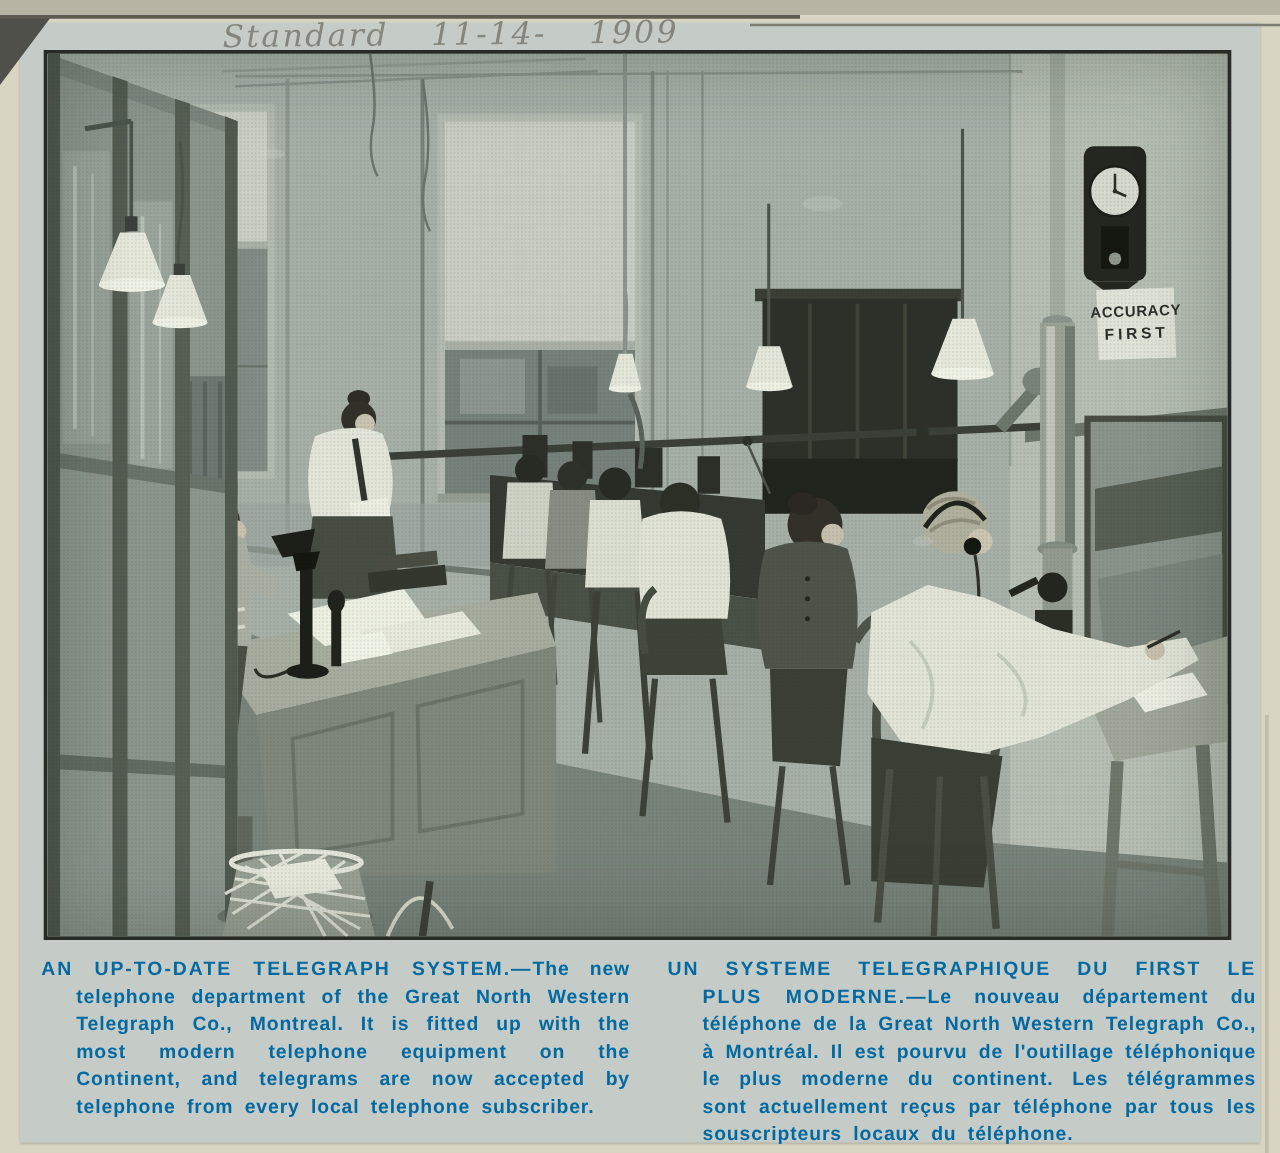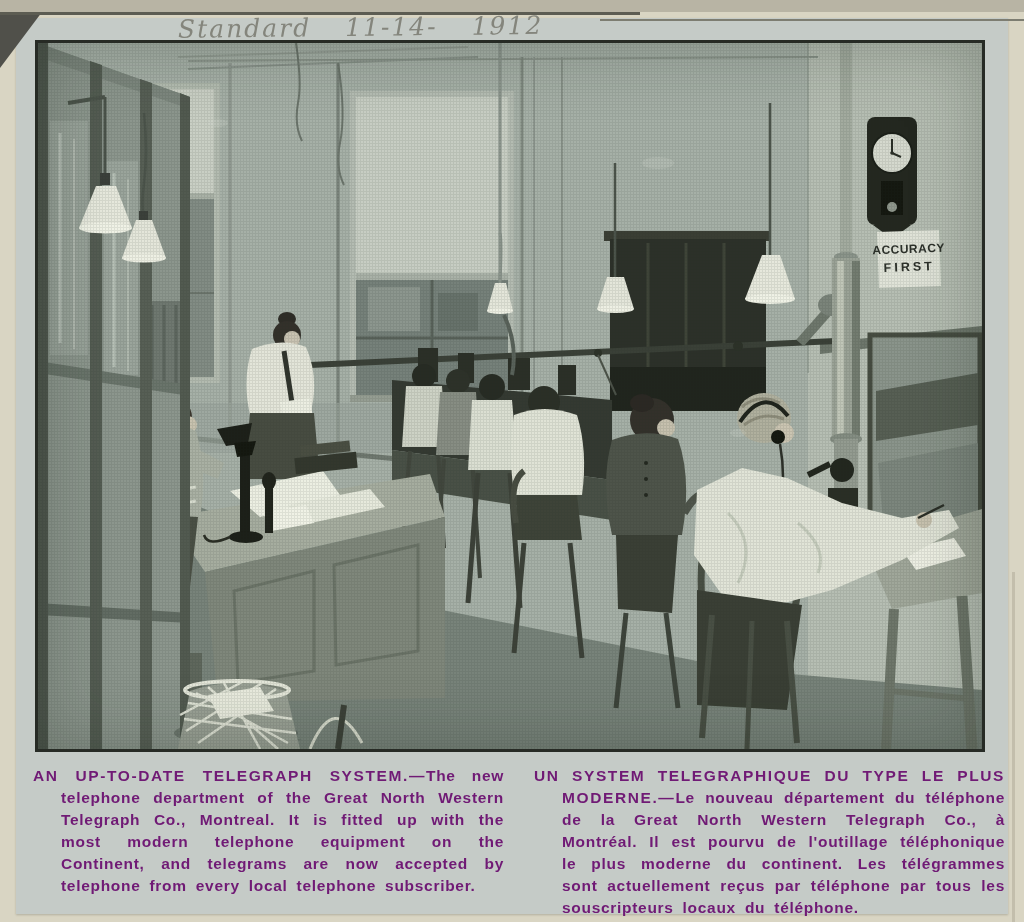--- a/index.html
+++ b/index.html
@@ -24,41 +24,41 @@
   #photo-frame{position:absolute;left:35px;top:28px;width:950px;height:712px;
                border:3px solid #272b25;background:#a0aaa2;box-sizing:border-box;}
   #photo-frame svg{display:block;width:100%;height:100%;filter:blur(.45px);}
   .grain{position:absolute;inset:0;pointer-events:none;
          background-image:radial-gradient(rgba(34,44,36,.09) 1px,transparent 1.1px);
          background-size:3px 3px;box-shadow:inset 0 0 70px rgba(28,38,30,.28);}
   
   #captions{position:absolute;left:33px;top:753px;width:972px;display:flex;gap:30px;}
   .caption-col{flex:1;}
   .caption{margin:0;font-weight:bold;font-size:15.5px;line-height:1.42;
-           color:#701a75;text-align:justify;letter-spacing:.7px;word-spacing:4px;
+           color:#0369a1;text-align:justify;letter-spacing:.7px;word-spacing:4px;
            padding-left:28px;text-indent:-28px;}
   .cap-title{letter-spacing:1.6px;}
 </style>
 </head>
 <body>
 
 <div id="stage">
 
   <div id="clipping"></div>
 
   <div class="scan-corner"></div>
   <div class="scan-line-1"></div>
   <div class="scan-line-2"></div>
   <div class="scan-line-3"></div>
   <div class="scan-edge-right"></div>
 
   <div id="annotation">
     <span>Standard</span>
     <span>11-14-</span>
-    <span>1912</span>
+    <span>1909</span>
   </div>
 
   <div id="photo-frame">
     <svg viewBox="0 0 944 706" preserveAspectRatio="none">
 
       <g>
         <rect x="0" y="0" width="944" height="706" fill="#a6b0a7"></rect>
         <rect x="770" y="0" width="174" height="706" fill="#b6beb3"></rect>
         <line x1="770" y1="0" x2="770" y2="330" stroke="#98a298" stroke-width="2"></line>
         <line x1="150" y1="18" x2="780" y2="14" stroke="#8c958c" stroke-width="2"></line>
@@ -365,17 +365,17 @@
       </g>
     </svg>
     <div class="grain"></div>
   </div>
 
   <div id="captions">
     <div class="caption-col">
       <p class="caption"><span class="cap-title">AN UP-TO-DATE TELEGRAPH SYSTEM.—</span><span>The new telephone department of the Great North Western Telegraph Co., Montreal.  It is fitted up with the most modern telephone equipment on the Continent, and telegrams are now accepted by telephone from every local telephone subscriber.</span></p>
     </div>
     <div class="caption-col">
-      <p class="caption"><span class="cap-title">UN SYSTEM TELEGRAPHIQUE DU TYPE LE PLUS MODERNE.—</span><span>Le nouveau département du téléphone de la Great North Western Telegraph Co., à Montréal.  Il est pourvu de l'outillage téléphonique le plus moderne du continent.  Les télégrammes sont actuellement reçus par téléphone par tous les souscripteurs locaux du téléphone.</span></p>
+      <p class="caption"><span class="cap-title">UN SYSTEME TELEGRAPHIQUE DU FIRST LE PLUS MODERNE.—</span><span>Le nouveau département du téléphone de la Great North Western Telegraph Co., à Montréal.  Il est pourvu de l'outillage téléphonique le plus moderne du continent.  Les télégrammes sont actuellement reçus par téléphone par tous les souscripteurs locaux du téléphone.</span></p>
     </div>
   </div>
 
 </div>
 
 </body></html>

